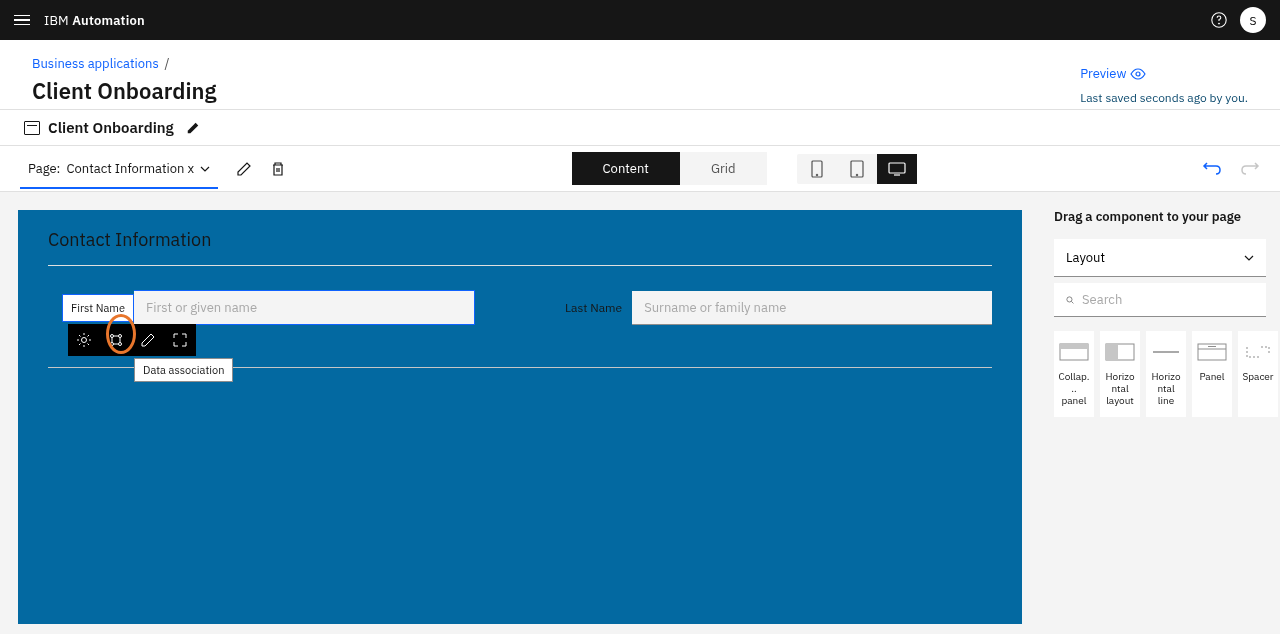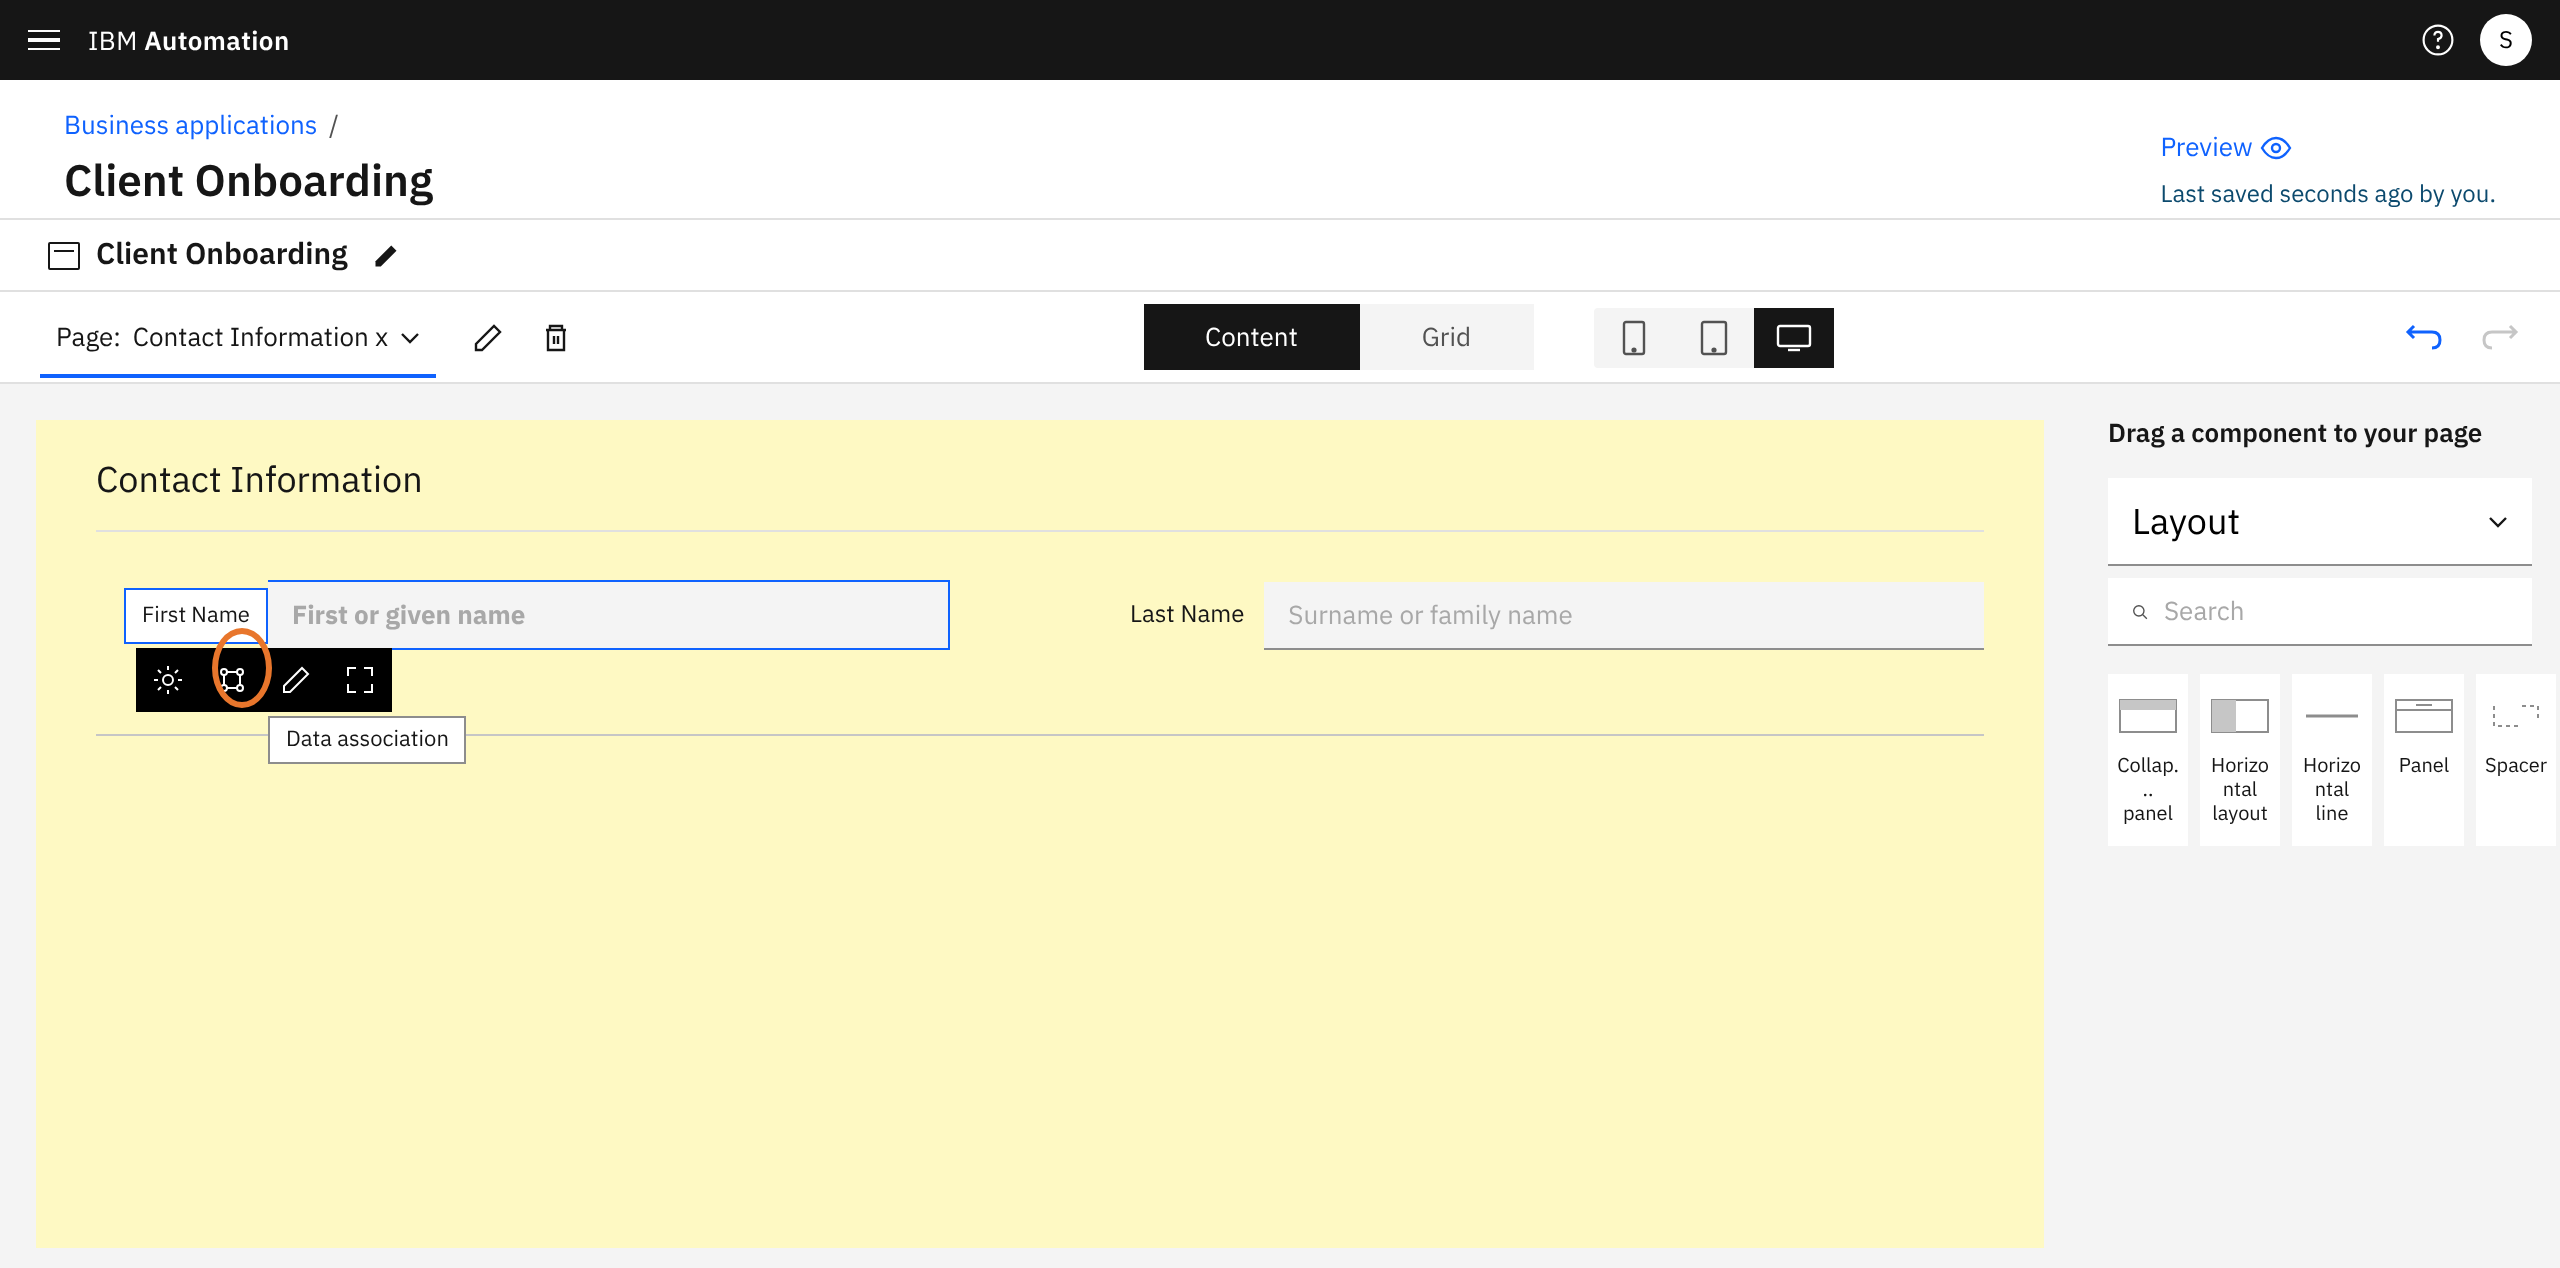--- a/index.html
+++ b/index.html
@@ -49,51 +49,51 @@
 .device-btn svg { stroke: #525252; fill: none; }
 .device-btn.active svg { stroke: #fff; }
 
 .undo-redo { margin-left: auto; display: flex; gap: 18px; }
 .undo-icon { stroke: #0f62fe; fill: none; cursor: pointer; }
 .redo-icon { stroke: #c6c6c6; fill: none; }
 
 
 .main-area { display: flex; height: calc(634px - 40px - 60px - 38px - 46px); background: #f4f4f4; }
 .canvas-wrap { flex: 1; padding: 18px; overflow: hidden; }
-.canvas { background: #fef9c3; height: 100%; padding: 18px 30px; position: relative; }
+.canvas { background: #0369a1; height: 100%; padding: 18px 30px; position: relative; }
 .canvas-title { font-size: 18px; font-weight: 400; color: #161616; padding-bottom: 14px; border-bottom: 1px solid #e0e0e0; }
 
 .form-row { display: flex; gap: 90px; margin-top: 24px; }
 .field-group { flex: 1; display: flex; align-items: center; gap: 10px; position: relative; }
 .field-group.selected .field-label { border: 1px solid #0f62fe; padding: 6px 8px; font-size: 11px; margin-left: 14px; }
 .field-group.selected .field-input-wrap { border: 1px solid #0f62fe; border-left: none; }
 .field-label { font-size: 12px; color: #161616; white-space: nowrap; }
 .field-input-wrap { flex: 1; }
 .field-input { width: 100%; border: none; border-bottom: 1px solid #8d8d8d; background: #f4f4f4; padding: 8px 12px; font-size: 13px; outline: none; }
 .field-input::placeholder { color: #a8a8a8; }
 
 .field-group.selected { gap: 0; }
 .field-group.selected .field-label { background: #fff; }
-.field-group.selected .field-input { border-bottom: none; font-weight: bold; }
+.field-group.selected .field-input { border-bottom: none; }
 
 
 .floating-toolbar { position: absolute; left: 50px; top: 114px; background: #000; display: flex; z-index: 10; }
 .ft-btn { width: 32px; height: 32px; display: flex; align-items: center; justify-content: center; cursor: pointer; }
 .ft-btn svg { stroke: #fff; fill: none; }
 
 .tooltip-box { position: absolute; left: 116px; top: 148px; background: #fff; border: 1px solid #8d8d8d; padding: 4px 8px; font-size: 11px; color: #161616; z-index: 11; }
 
 .orange-circle { position: absolute; left: 88px; top: 104px; width: 30px; height: 40px; border: 3px solid #e8762c; border-radius: 50%; z-index: 12; pointer-events: none; }
 
 .hr-line { border: none; border-top: 1px solid #c6c6c6; margin-top: 42px; }
 
 
 .right-panel { width: 240px; padding: 16px 14px; background: #f4f4f4; }
 .panel-title { font-size: 13px; font-weight: 600; color: #161616; margin-bottom: 14px; }
-.layout-select { background: #fff; border-bottom: 1px solid #8d8d8d; padding: 10px 12px; display: flex; align-items: center; justify-content: space-between; font-size: 18px; cursor: pointer; margin-bottom: 6px; }
+.layout-select { background: #fff; border-bottom: 1px solid #8d8d8d; padding: 10px 12px; display: flex; align-items: center; justify-content: space-between; font-size: 13px; cursor: pointer; margin-bottom: 6px; }
 .search-box { background: #fff; border-bottom: 1px solid #8d8d8d; padding: 8px 12px; display: flex; align-items: center; gap: 8px; margin-bottom: 14px; }
 .search-box input { border: none; outline: none; font-size: 13px; flex: 1; }
 .search-box input::placeholder { color: #a8a8a8; }
 
 .component-grid { display: grid; grid-template-columns: repeat(6, 1fr); gap: 6px; }
 .comp-item { background: #fff; padding: 10px 4px 8px 4px; text-align: center; cursor: grab; display: flex; flex-direction: column; align-items: center; gap: 8px; min-height: 86px; }
 .comp-icon { width: 32px; height: 22px; display: flex; align-items: center; justify-content: center; }
 .comp-label { font-size: 10px; color: #161616; line-height: 1.2; word-break: break-word; }
 </style>
 </head>

